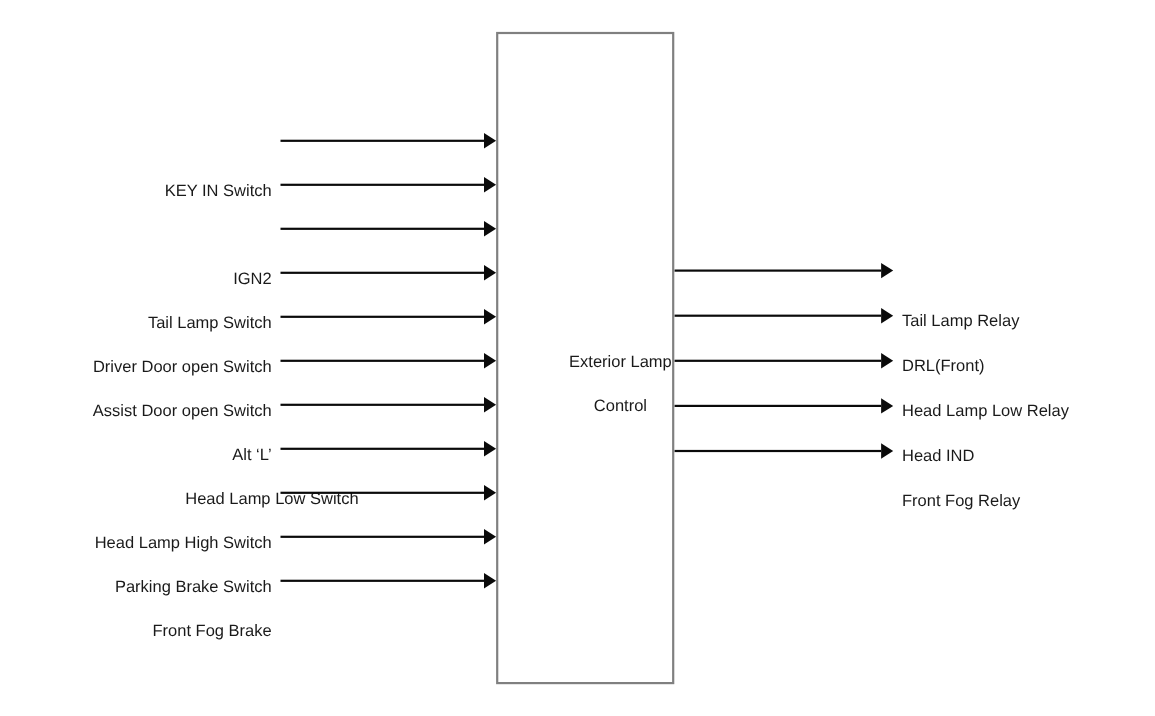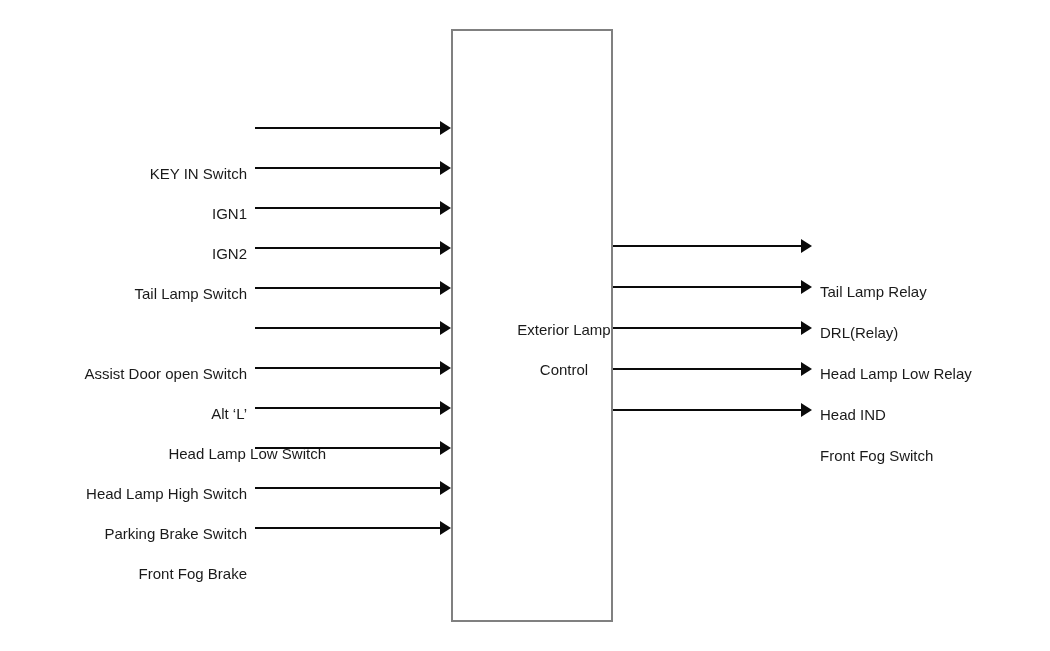--- a/index.html
+++ b/index.html
@@ -99,35 +99,35 @@
     <span>Control</span>
   </div>
 
   <div id="inputs-container">
       <div class="signal-row input-row" style="top: 116px; width: 451px;">
         <div class="signal-label right-aligned" style="right: 204px;">KEY IN Switch</div>
         <div class="connector" style="left: 255px; width: 185px;"></div>
         <div class="arrowhead" style="left: 440px;"></div>
       </div>
       <div class="signal-row input-row" style="top: 156px; width: 451px;">
-        <div class="signal-label right-aligned" style="right: 204px;">IGN1</div>
         <div class="connector" style="left: 255px; width: 185px;"></div>
         <div class="arrowhead" style="left: 440px;"></div>
       </div>
       <div class="signal-row input-row" style="top: 196px; width: 451px;">
         <div class="signal-label right-aligned" style="right: 204px;">IGN2</div>
         <div class="connector" style="left: 255px; width: 185px;"></div>
         <div class="arrowhead" style="left: 440px;"></div>
       </div>
       <div class="signal-row input-row" style="top: 236px; width: 451px;">
         <div class="signal-label right-aligned" style="right: 204px;">Tail Lamp Switch</div>
         <div class="connector" style="left: 255px; width: 185px;"></div>
         <div class="arrowhead" style="left: 440px;"></div>
       </div>
       <div class="signal-row input-row" style="top: 276px; width: 451px;">
+        <div class="signal-label right-aligned" style="right: 204px;">Driver Door open Switch</div>
         <div class="connector" style="left: 255px; width: 185px;"></div>
         <div class="arrowhead" style="left: 440px;"></div>
       </div>
       <div class="signal-row input-row" style="top: 316px; width: 451px;">
         <div class="signal-label right-aligned" style="right: 204px;">Assist Door open Switch</div>
         <div class="connector" style="left: 255px; width: 185px;"></div>
         <div class="arrowhead" style="left: 440px;"></div>
       </div>
       <div class="signal-row input-row" style="top: 356px; width: 451px;">
         <div class="signal-label right-aligned" style="right: 204px;">Alt ‘L’</div>
@@ -158,32 +158,32 @@
 
   <div id="outputs-container">
       <div class="signal-row output-row" style="top: 234px; left: 613px; width: 437px;">
         <div class="connector" style="left: 0px; width: 188px;"></div>
         <div class="arrowhead" style="left: 188px;"></div>
         <div class="signal-label left-aligned" style="left: 207px;">Tail Lamp Relay</div>
       </div>
       <div class="signal-row output-row" style="top: 275px; left: 613px; width: 437px;">
         <div class="connector" style="left: 0px; width: 188px;"></div>
         <div class="arrowhead" style="left: 188px;"></div>
-        <div class="signal-label left-aligned" style="left: 207px;">DRL(Relay)</div>
+        <div class="signal-label left-aligned" style="left: 207px;">DRL(Front)</div>
       </div>
       <div class="signal-row output-row" style="top: 316px; left: 613px; width: 502px;">
         <div class="connector" style="left: 0px; width: 188px;"></div>
         <div class="arrowhead" style="left: 188px;"></div>
         <div class="signal-label left-aligned" style="left: 207px;">Head Lamp Low Relay</div>
       </div>
       <div class="signal-row output-row" style="top: 357px; left: 613px; width: 358px;">
         <div class="connector" style="left: 0px; width: 188px;"></div>
         <div class="arrowhead" style="left: 188px;"></div>
         <div class="signal-label left-aligned" style="left: 207px;">Head IND</div>
       </div>
       <div class="signal-row output-row" style="top: 398px; left: 613px; width: 437px;">
         <div class="connector" style="left: 0px; width: 188px;"></div>
         <div class="arrowhead" style="left: 188px;"></div>
-        <div class="signal-label left-aligned" style="left: 207px;">Front Fog Switch</div>
+        <div class="signal-label left-aligned" style="left: 207px;">Front Fog Relay</div>
       </div>
     </div>
 
 </div>
 
 </body></html>

